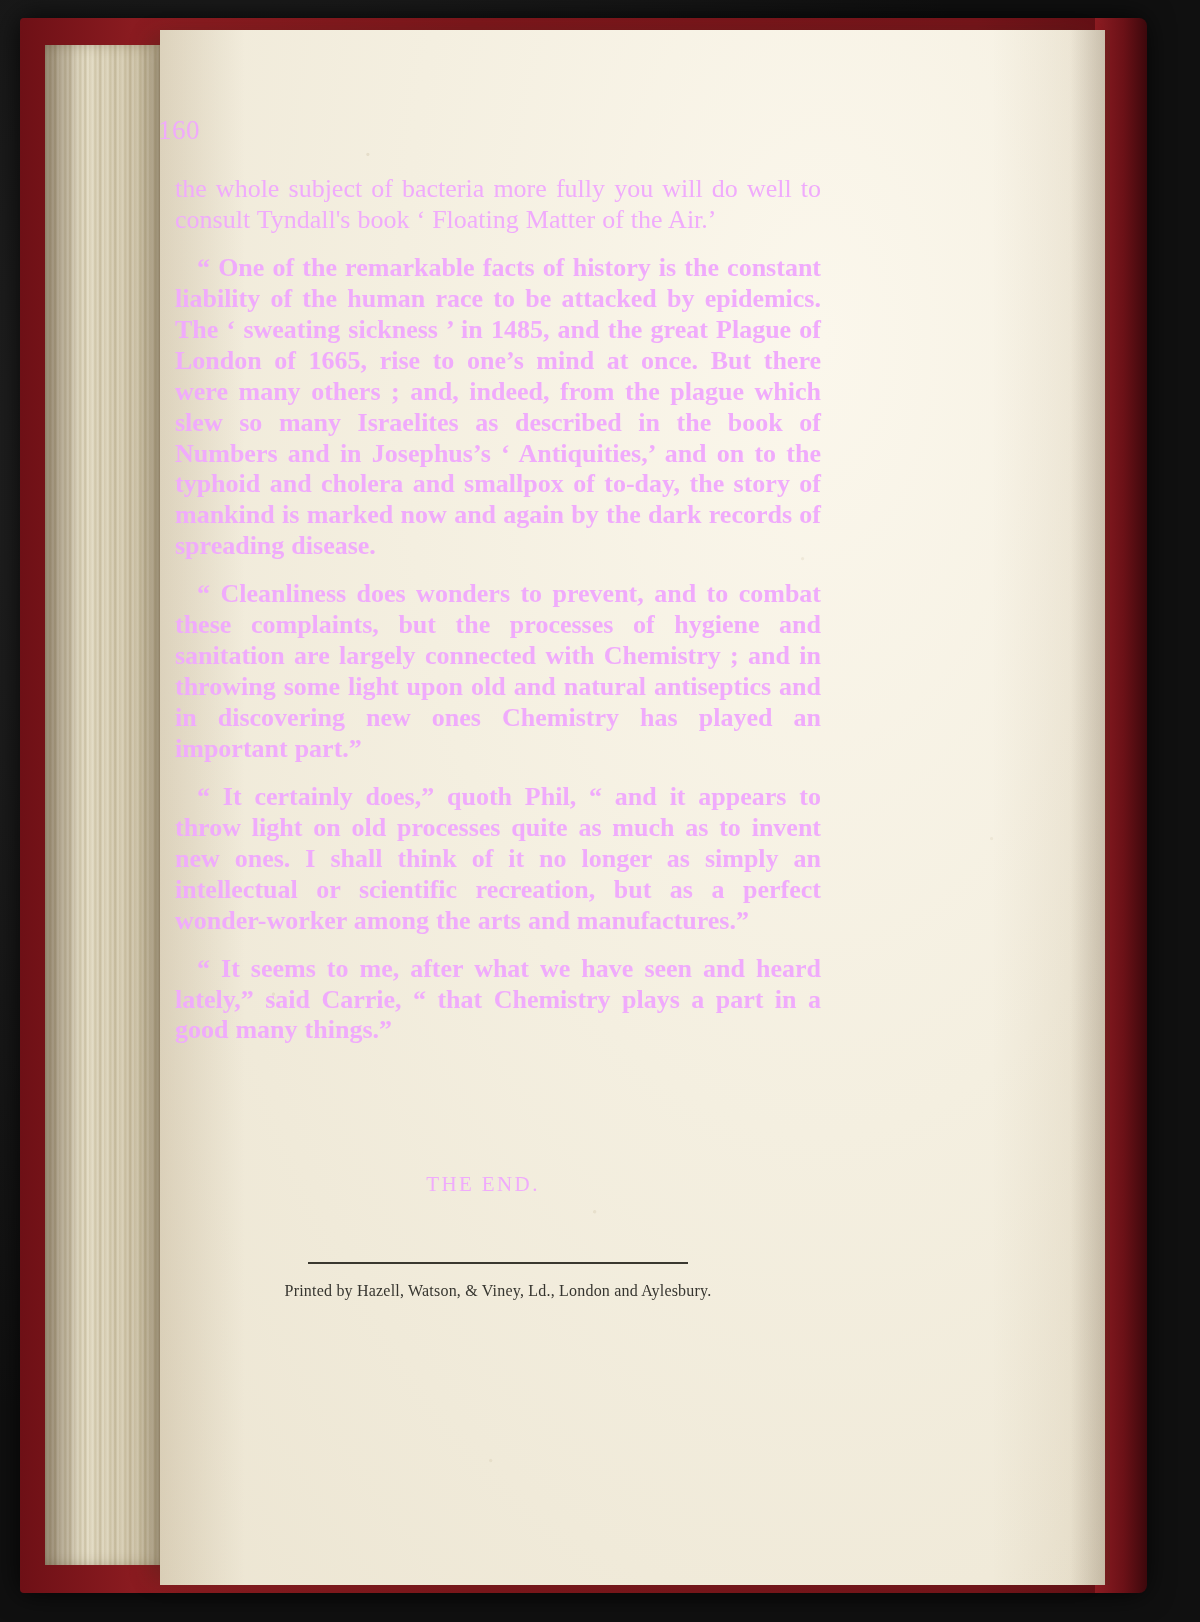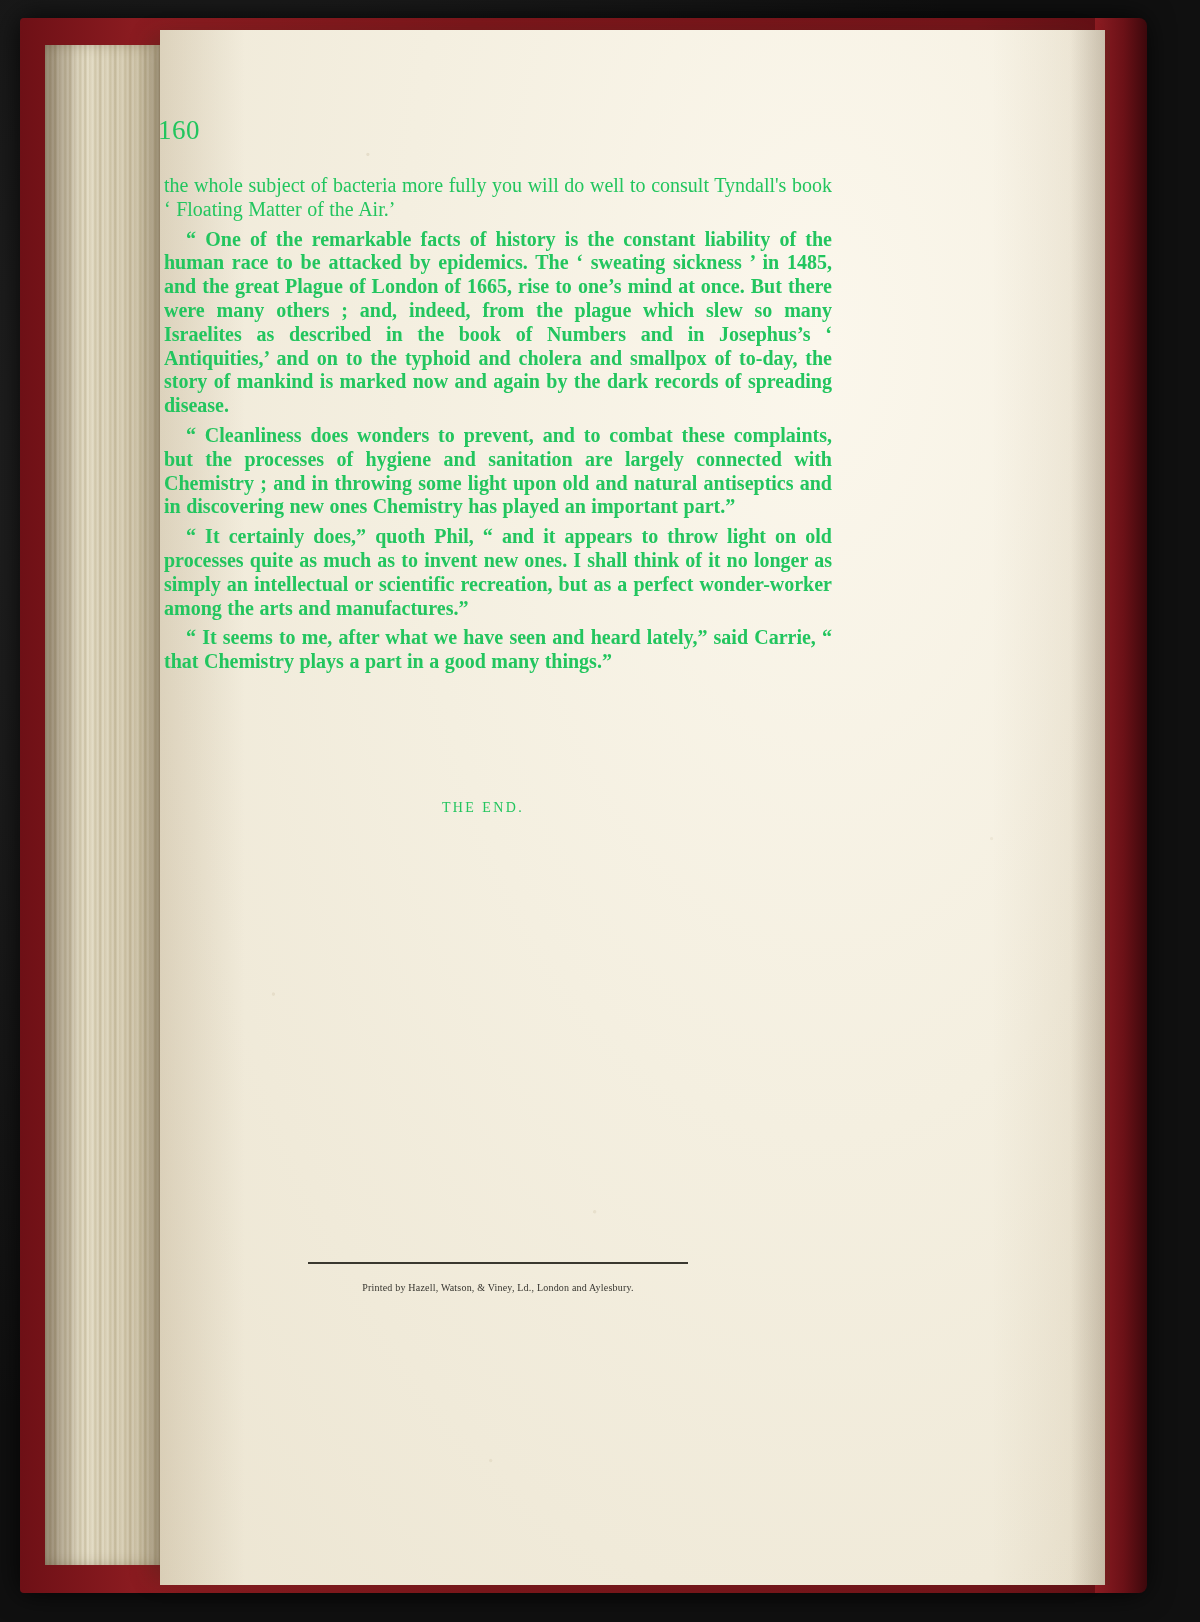--- a/index.html
+++ b/index.html
@@ -102,21 +102,21 @@
       radial-gradient(circle at 88% 52%, rgba(170,150,110,.22) 0 1.2px, transparent 2px),
       radial-gradient(circle at 35% 92%, rgba(170,150,110,.28) 0 1.2px, transparent 2px);
   }
 
   
   .type-block {
     position: absolute;
     left: 158px;
     top: 115px;
     width: 680px;
-    color: #22c55e;
+    color: #f0abfc;
   }
 
   .running-head {
     display: flex;
     align-items: baseline;
     margin-bottom: 28px;
   }
   .folio {
     font-size: 27px;
     letter-spacing: 0.5px;
@@ -125,58 +125,58 @@
   .head-title {
     flex: 1;
     text-align: center;
     font-size: 20.5px;
     letter-spacing: 1.6px;
     padding-right: 42px;
     white-space: nowrap;
   }
 
   p.body {
-    margin: 6px;
-    font-size: 20px;
+    margin: 17px;
+    font-size: 26px;
     line-height: 1.19;
     text-align: justify;
     text-align-last: left;
     word-spacing: 0.5px;
   }
   p.body + p.body {
     margin-top: 1px;
     font-weight: bold;
   }
   p.indent {
     text-indent: 22px;
   }
 
   .the-end {
     margin-top: 126px;
     text-align: center;
-    font-size: 14px;
+    font-size: 21px;
     letter-spacing: 2.4px;
     padding-right: 30px;
   }
 
   .colophon-wrap {
     position: absolute;
     left: 158px;
     top: 1262px;
     width: 680px;
     text-align: center;
   }
   .rule {
     width: 380px;
     height: 1.5px;
     background: #3a382f;
     margin: 0 auto 18px auto;
   }
   .imprint {
-    font-size: 10px;
+    font-size: 16px;
     letter-spacing: 0.2px;
     color: #36352f;
     white-space: nowrap;
   }
 
   
   .gutter-shadow {
     position: absolute;
     left: 1070px;
     top: 30px;

